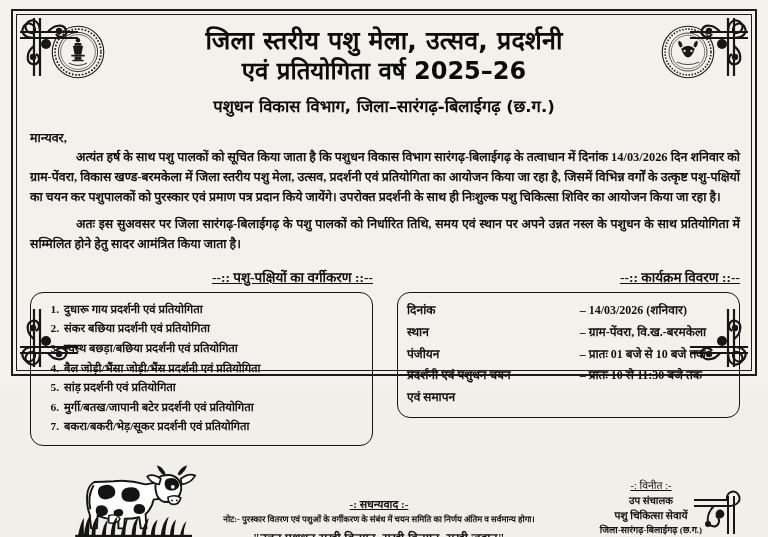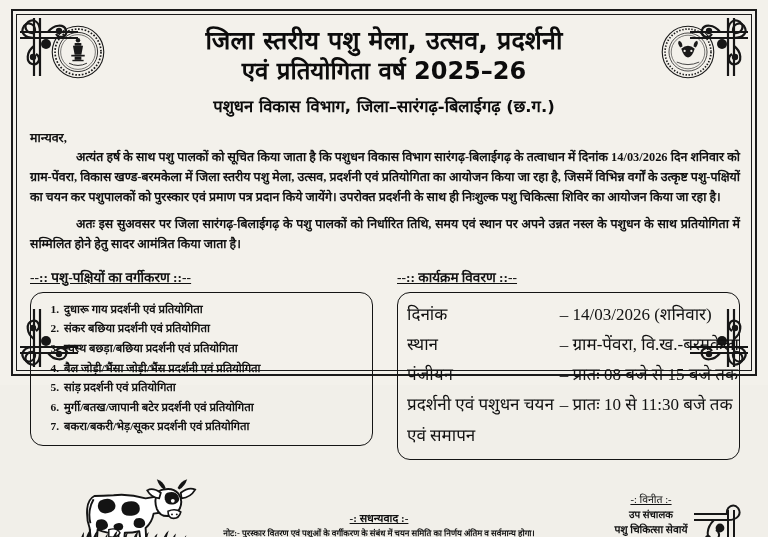--- a/index.html
+++ b/index.html
@@ -92,21 +92,21 @@
 
   
   .cols{
     display:flex;
     margin-top:14px;
     gap:24px;
     padding:0 6px 0 8px;
   }
   .col{flex:1;min-width:0;}
   .col-head{
-    text-align:left;
+    text-align:right;
     font-size:13.5px;
     font-weight:bold;
     margin-bottom:6px;
   }
   .col-head span{ text-decoration:underline; }
   .box{
     border:1.6px solid #141414;
     border-radius:13px;
     padding:7px 0 8px 9px;
     min-height:118px;
@@ -119,22 +119,22 @@
   }
   ol.cat-list li{
     font-size:11.4px;
     line-height:1.72;
     font-weight:600;
     padding-left:2px;
   }
   table.prog{
     width:100%;
     border-collapse:collapse;
-    font-size:17px;
-    font-weight:400;
+    font-size:12px;
+    font-weight:700;
   }
   table.prog td{
     padding:1px 0;
     line-height:1.66;
     vertical-align:top;
     white-space:nowrap;
   }
   table.prog td.lbl{width:52%;}
   table.prog td.val{width:48%;}
 
@@ -305,21 +305,21 @@
               <tr>
                 <td class="lbl">दिनांक</td>
                 <td class="val">– 14/03/2026 (शनिवार)</td>
               </tr>
               <tr>
                 <td class="lbl">स्थान</td>
                 <td class="val">– ग्राम-पेंवरा, वि.ख.-बरमकेला</td>
               </tr>
               <tr>
                 <td class="lbl">पंजीयन</td>
-                <td class="val">– प्रातः 08 बजे से 15 बजे तक</td>
+                <td class="val">– प्रातः 01 बजे से 10 बजे तक</td>
               </tr>
               <tr>
                 <td class="lbl">प्रदर्शनी एवं पशुधन चयन</td>
                 <td class="val">– प्रातः 10 से 11:30 बजे तक</td>
               </tr>
               <tr>
                 <td class="lbl">एवं समापन</td>
                 <td class="val"></td>
               </tr>
             </tbody>

